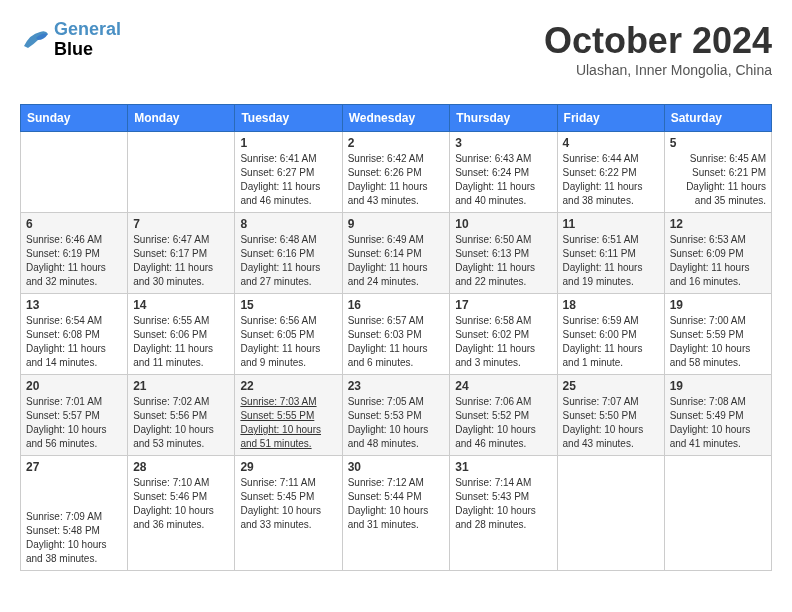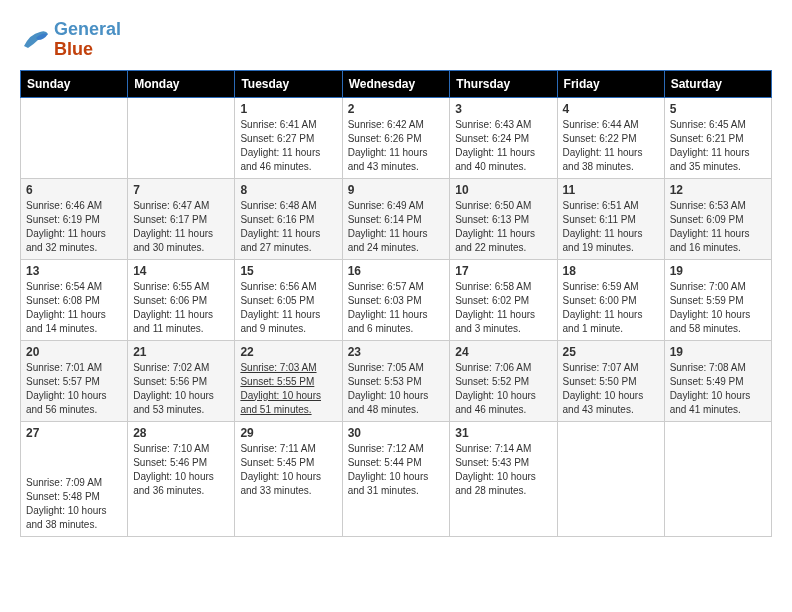--- a/index.html
+++ b/index.html
@@ -7,21 +7,21 @@
       font-family: Arial, sans-serif;
       background: #fff;
       width: 792px;
       min-height: 612px;
       padding: 20px;
     }
     .header {
       display: flex;
       justify-content: space-between;
       align-items: flex-start;
-      margin-bottom: 10px;
+      margin-bottom: 26px;
     }
     .logo {
       display: flex;
       align-items: center;
       gap: 4px;
     }
     .logo-text {
       font-size: 18px;
       font-weight: bold;
       color: #333;
@@ -43,21 +43,21 @@
     .location {
       font-size: 14px;
       color: #555;
     }
     table {
       width: 100%;
       border-collapse: collapse;
       font-size: 11px;
     }
     thead tr th {
-      background-color: #000000;
+      background-color: #3b82f6;
       color: #fff;
       text-align: left;
       padding: 6px 6px;
       font-size: 12px;
       font-weight: bold;
       border: 1px solid #2a6ab8;
     }
     tbody tr td {
       border: 1px solid #ccc;
       vertical-align: top;
@@ -86,22 +86,26 @@
 <body>
 
 <div class="header">
   <div class="logo">
     <svg class="logo-bird" viewBox="0 0 30 28" xmlns="http://www.w3.org/2000/svg">
       <path d="M4 20 Q10 8 20 6 Q26 4 28 8 Q22 10 18 14 Q14 18 8 22 Z" fill="#4a90c4"></path>
       <path d="M16 12 Q22 6 28 8 Q24 14 18 14 Z" fill="#3a7dc9"></path>
     </svg>
     <div class="logo-text">
       <div><span>General</span></div>
-      <div><span style="color:#c2410c">Blue</span></div>
+      <div><span style="color:#000000">Blue</span></div>
     </div>
+  </div>
+  <div class="title-block">
+    <div class="month-title">October 2024</div>
+    <div class="location">Ulashan, Inner Mongolia, China</div>
   </div>
 </div>
 
 <table>
   <thead>
     <tr id="header-row">
         <th>Sunday</th>
         <th>Monday</th>
         <th>Tuesday</th>
         <th>Wednesday</th>
@@ -133,21 +137,21 @@
 Daylight: 11 hours and 40 minutes.</div>
         </td>
         <td>
           <div class="day-num">4</div>
           <div class="day-info" style="white-space: pre-line;">Sunrise: 6:44 AM
 Sunset: 6:22 PM
 Daylight: 11 hours and 38 minutes.</div>
         </td>
         <td>
           <div class="day-num">5</div>
-          <div class="day-info" style="white-space: pre-line;">Sunrise: 6:45 AM
+          <div class="day-info" style="white-space: pre-line; text-align: right;">Sunrise: 6:45 AM
 Sunset: 6:21 PM
 Daylight: 11 hours and 35 minutes.</div>
         </td>
       </tr>
       <tr>
         <td>
           <div class="day-num">6</div>
           <div class="day-info" style="white-space: pre-line;">Sunrise: 6:46 AM
 Sunset: 6:19 PM
 Daylight: 11 hours and 32 minutes.</div>

